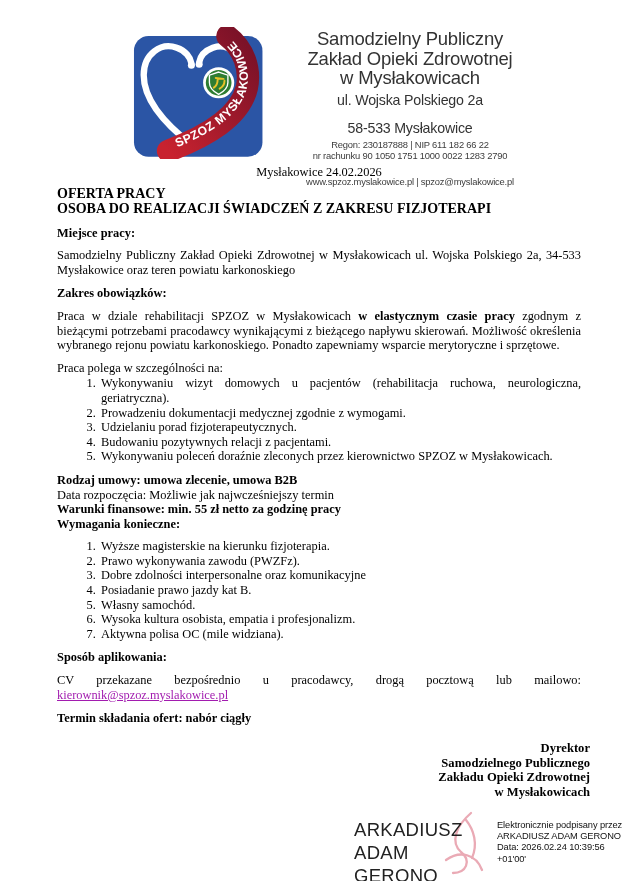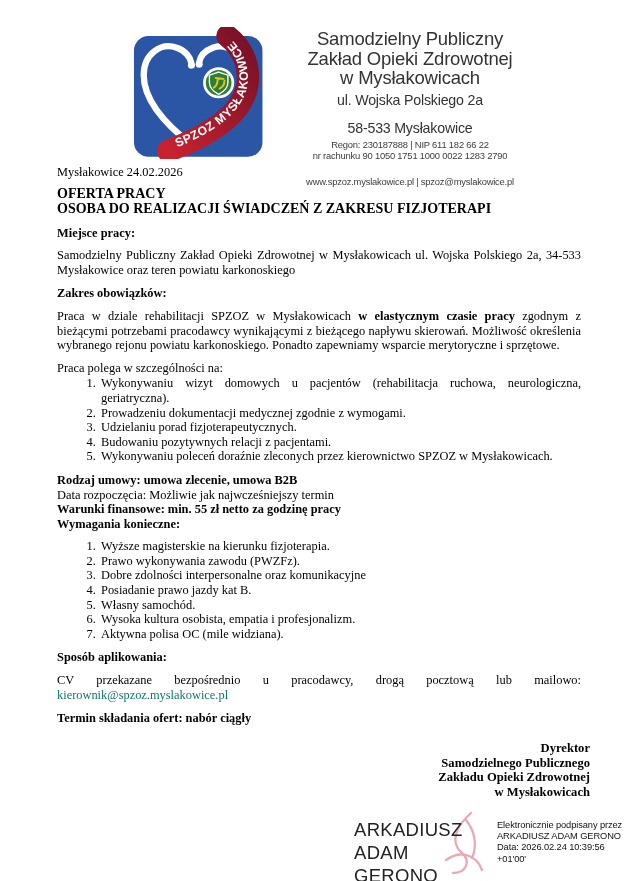--- a/index.html
+++ b/index.html
@@ -12,30 +12,30 @@
   
   .header { position:absolute; top:0; left:0; width:638px; height:165px; }
   .logo { position:absolute; left:133px; top:27px; width:146px; height:132px; }
   .lh-text { position:absolute; left:250px; top:29px; width:320px; text-align:center;
     font-family:"Liberation Sans", sans-serif; color:#333; letter-spacing:-0.2px; }
   .lh-org  { font-size:18.5px; line-height:19.5px; }
   .lh-addr { font-size:14.2px; line-height:15.2px; margin-top:5px; }
   .lh-fine { font-size:9.4px;  line-height:10.6px; margin-top:4px; color:#3c3c3c; }
   
   .content { position:absolute; top:165px; left:57px; width:524px; line-height:14.6px; }
-  .date-line { text-align:left; font-size:12.4px;font-family:Liberation Serif, serif; }
+  .date-line { text-align:center; font-size:12.4px;font-family:Liberation Serif, serif; }
   .doc-title { font-weight:bold; font-size:14px; line-height:15.5px; margin-top:6px; }
   .heading { font-weight:bold; margin-top:9px; }
   p.body  { text-align:justify; margin-top:8px; }
   ol { margin:1px 0 0 0; padding-left:42px; }
   ol li { text-align:justify; padding-left:2px; }
   .plain-line { margin-top:0; }
   .bold { font-weight:bold; }
   .justify-force { text-align:justify; text-align-last:justify; margin-top:8px; }
-  .email-link { color:#0f766e; cursor:pointer; }
+  .email-link { color:#a21caf; text-decoration:underline; cursor:pointer; }
   
   .director-block { position:absolute; left:370px; top:741px; width:220px; text-align:right;
     font-weight:bold; font-size:12.6px; line-height:14.7px; }
   .sig-flourish { position:absolute; left:438px; top:810px; z-index:1; }
   .sig-name { position:absolute; left:354px; top:818px; width:138px; z-index:2;
     font-family:"Liberation Sans", sans-serif; font-size:18.5px; line-height:23px;
     color:#222; letter-spacing:0.3px; }
   .sig-details { position:absolute; left:497px; top:820px; width:135px; z-index:2;
     font-family:"Liberation Sans", sans-serif; font-size:9.3px; line-height:11.2px;
     color:#111; letter-spacing:-0.1px; }

